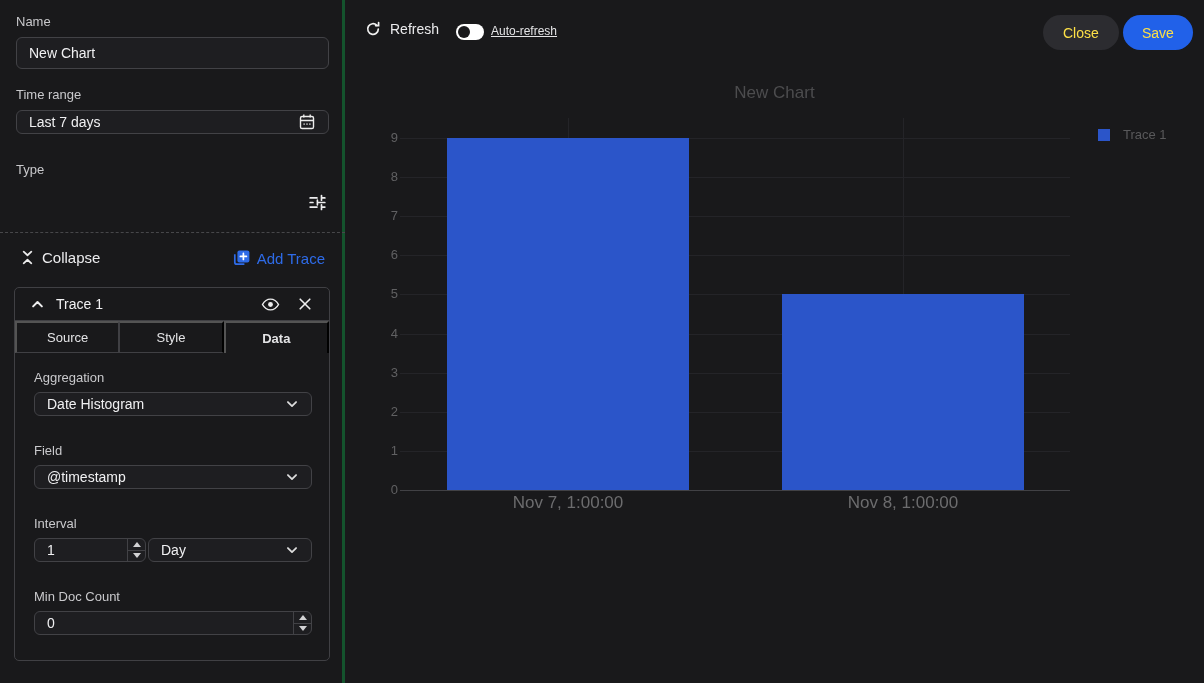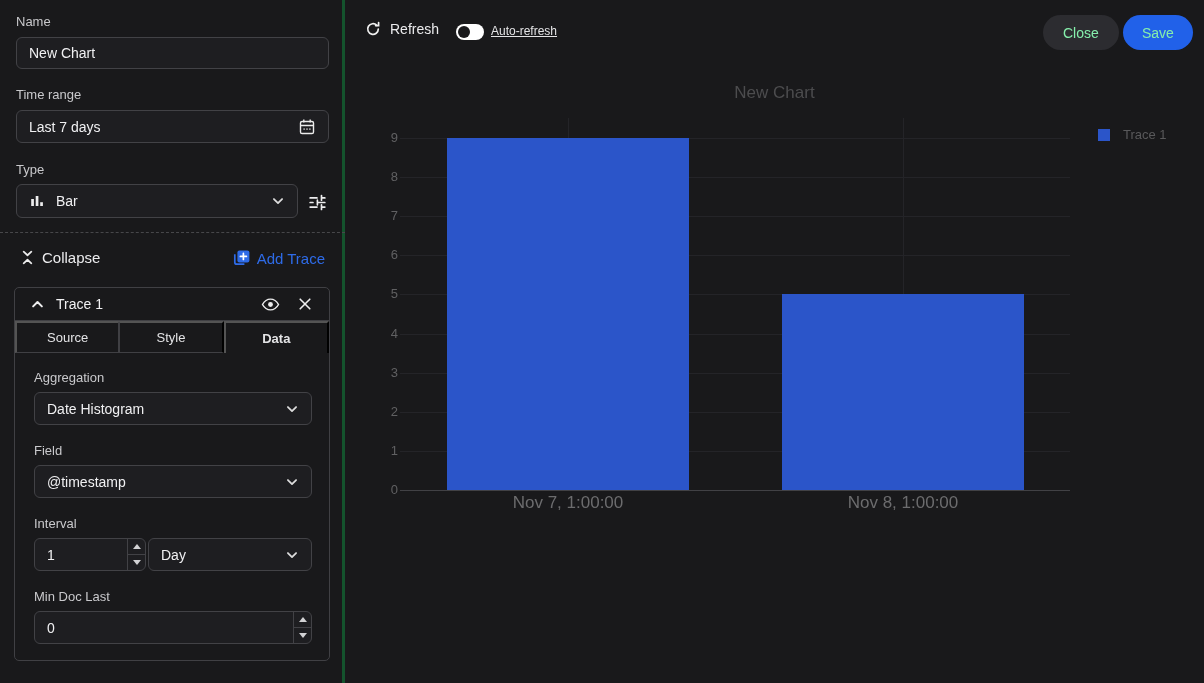--- a/index.html
+++ b/index.html
@@ -8,21 +8,21 @@
     position:relative; overflow:hidden;
     background:#19191b; color:#e8e8ea;
     font-family:"Liberation Sans", sans-serif;
   }
   
   .sidebar { position:absolute; left:0; top:0; width:345px; height:683px;
              background:#19191b; border-right:3px solid #14532d; }
   .flabel { position:absolute; left:16px; font-size:13px; color:#c9c9cc; }
   .inputbox, .selectbox {
     position:absolute; background:#1e1e21; border:1px solid #424246;
-    border-radius:6px; height:33px; display:flex; align-items:center;
+    border-radius:6px; height:24px; display:flex; align-items:center;
     padding:0 12px; font-size:14px; color:#f0f0f2;
   }
   .inputbox input { background:transparent; border:none; outline:none;
     color:inherit; font:inherit; width:100%; }
   .chev { margin-left:auto; display:flex; }
   .icon { display:flex; align-items:center; justify-content:center; }
   .iconbtn { position:absolute; background:none; border:none; cursor:pointer;
     display:flex; align-items:center; justify-content:center; }
   .divider-dashed { position:absolute; left:0; top:232px; width:345px;
     border-top:1px dashed #47474a; }
@@ -59,21 +59,21 @@
   .refresh-btn { position:absolute; left:20px; top:21px; display:flex;
     align-items:center; gap:9px; font-size:14px; color:#ebebed;
     background:none; border:none; cursor:pointer; }
   .toggle { position:absolute; left:111px; top:24px; width:28px; height:16px;
     border-radius:9px; background:#ffffff; cursor:pointer; }
   .toggle .knob { position:absolute; left:2px; top:2px; width:12px; height:12px;
     border-radius:50%; background:#19191b; }
   .autorefresh-label { position:absolute; left:146px; top:24px;
     font-size:12px; color:#e3e3e5;text-decoration:underline; }
   .pillbtn { position:absolute; top:15px; height:35px; border:none;
-    border-radius:18px; font-size:14px; color:#86efac; cursor:pointer;
+    border-radius:18px; font-size:14px; color:#fde047; cursor:pointer;
     display:flex; align-items:center; font-family:inherit; }
   .close-btn { left:698px; padding:0 20px; background:#2c2c30; }
   .save-btn  { left:778px; padding:0 19px; background:#2161e9; }
   .chart-title { position:absolute; top:83px; left:0; width:100%;
     text-align:center; font-size:17px; color:#4c4c4e; }
   .legend { position:absolute; left:753px; top:127px; display:flex;
     align-items:center; gap:13px; cursor:pointer; }
   .legend .swatch { width:12px; height:12px; }
   .legend .lname { font-size:13px; color:#59595b; }
   
@@ -100,35 +100,20 @@
     <span class="chev icon">
       <svg width="18" height="18" viewBox="0 0 18 18" fill="none" stroke="#ececec" stroke-width="1.4">
         <rect x="2.5" y="3.5" width="13" height="12" rx="1.6"></rect>
         <path d="M5.8 1.6v3M12.2 1.6v3M2.5 7.5h13"></path>
         <path d="M5.6 11.2h1M8.5 11.2h1M11.4 11.2h1" stroke-width="1.7"></path>
       </svg>
     </span>
   </div>
 
   <div class="flabel" style="top:162px">Type</div>
-  <div class="selectbox" style="left:16px; top:184px; width:282px; height:34px">
-    <span class="icon" style="margin-right:11px">
-      <svg width="16" height="16" viewBox="0 0 16 16" fill="#ededee">
-        <rect x="2.2" y="6" width="2.7" height="7"></rect>
-        <rect x="6.7" y="3" width="2.7" height="10"></rect>
-        <rect x="11.2" y="9.2" width="2.7" height="3.8"></rect>
-      </svg>
-    </span>
-    <span>Bar</span>
-    <span class="chev icon">
-      <svg width="14" height="14" viewBox="0 0 12 12" fill="none" stroke="#dcdcdc" stroke-width="1.5" stroke-linecap="round" stroke-linejoin="round">
-          <path d="M2.5 4.3L6 7.8l3.5-3.5"></path>
-        </svg>
-    </span>
-  </div>
   <button class="iconbtn" style="left:304px; top:189px; width:26px; height:26px">
     <span class="icon">
       <svg width="21" height="21" viewBox="0 0 20 20" fill="none" stroke="#ededee" stroke-width="1.6" stroke-linecap="round">
         <path d="M3 5.6h6.5M13.8 5.6H17M13.8 3.4v4.4"></path>
         <path d="M3 10h2.7M9.9 10H17M9.9 7.8v4.4"></path>
         <path d="M3 14.4h6.5M13.8 14.4H17M13.8 12.2v4.4"></path>
       </svg>
     </span>
   </button>
 
@@ -217,21 +202,21 @@
       </div>
       <div class="selectbox" style="left:133px; top:185px; width:164px">
         <span>Day</span>
         <span class="chev icon">
           <svg width="14" height="14" viewBox="0 0 12 12" fill="none" stroke="#dcdcdc" stroke-width="1.5" stroke-linecap="round" stroke-linejoin="round">
               <path d="M2.5 4.3L6 7.8l3.5-3.5"></path>
             </svg>
         </span>
       </div>
 
-      <div class="flabel" style="left:19px; top:236px">Min Doc Last</div>
+      <div class="flabel" style="left:19px; top:236px">Min Doc Count</div>
       <div class="inputbox" style="left:19px; top:258px; width:278px; padding-right:22px">
         <input value="0" style="">
         <span class="spinner">
           <div>
               <span class="tri-up"></span>
             </div>
           <div>
               <span class="tri-down"></span>
             </div>
         </span>

